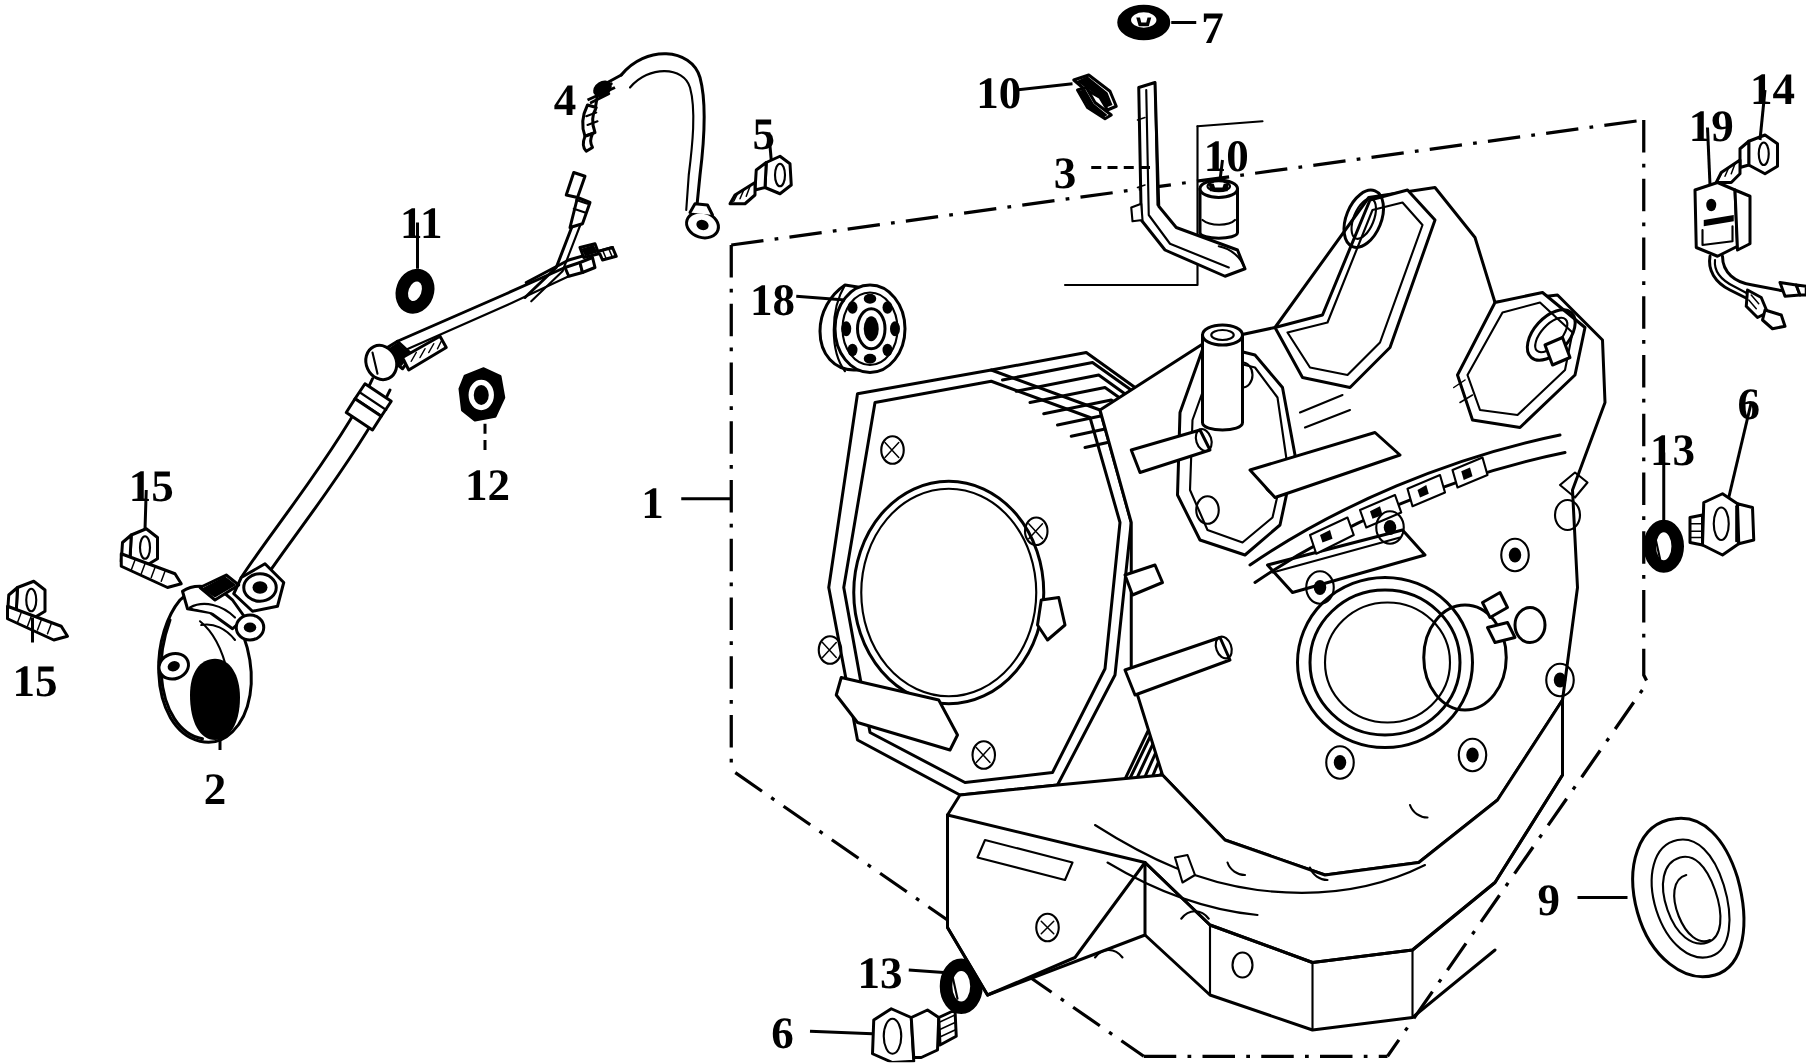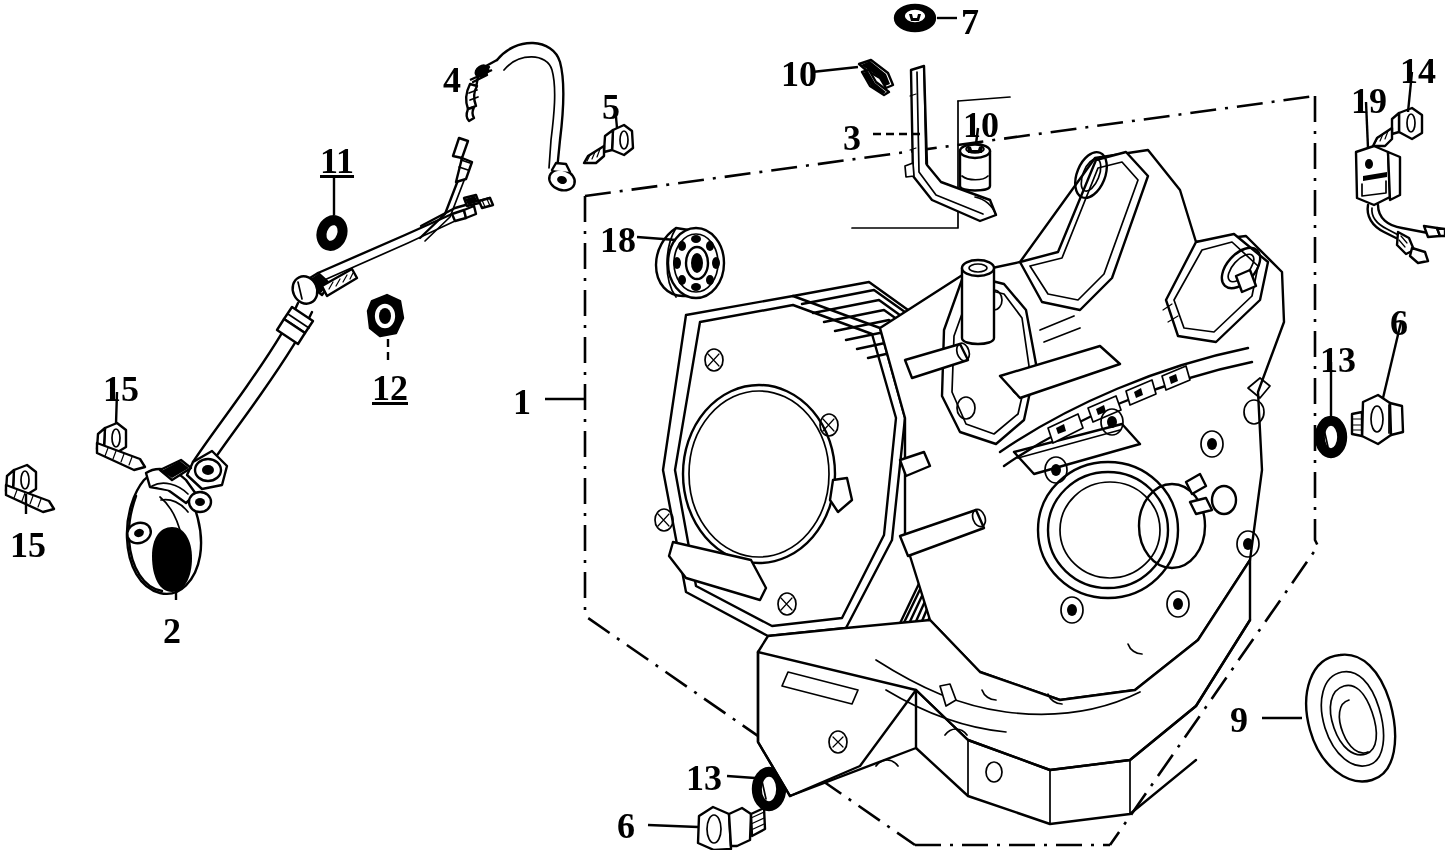--- a/index.html
+++ b/index.html
@@ -434,22 +434,22 @@
   <div class="callout" style="left:513px; top:384px;">1</div>
   <div class="callout" style="left:163px; top:613px;">2</div>
   <div class="callout" style="left:843px; top:120px;">3</div>
   <div class="callout" style="left:443px; top:62px;">4</div>
   <div class="callout" style="left:602px; top:89px;">5</div>
   <div class="callout" style="left:1390px; top:305px;">6</div>
   <div class="callout" style="left:617px; top:808px;">6</div>
   <div class="callout" style="left:961px; top:4px;">7</div>
   <div class="callout" style="left:1230px; top:702px;">9</div>
   <div class="callout" style="left:963px; top:107px;">10</div>
-  <div class="callout" style="left:320px; top:143px;text-decoration:underline;">11</div>
-  <div class="callout" style="left:372px; top:370px;text-decoration:underline;">12</div>
+  <div class="callout" style="left:320px; top:160px;">11</div>
+  <div class="callout" style="left:372px; top:370px;">12</div>
   <div class="callout" style="left:1320px; top:342px;">13</div>
   <div class="callout" style="left:686px; top:760px;">13</div>
   <div class="callout" style="left:781px; top:56px;">10</div>
   <div class="callout" style="left:103px; top:371px;">15</div>
   <div class="callout" style="left:10px;  top:527px;">15</div>
   <div class="callout" style="left:600px; top:222px;">18</div>
   <div class="callout" style="left:1400px; top:53px;">14</div>
   <div class="callout" style="left:1351px; top:83px;">19</div>
 
 </div>

